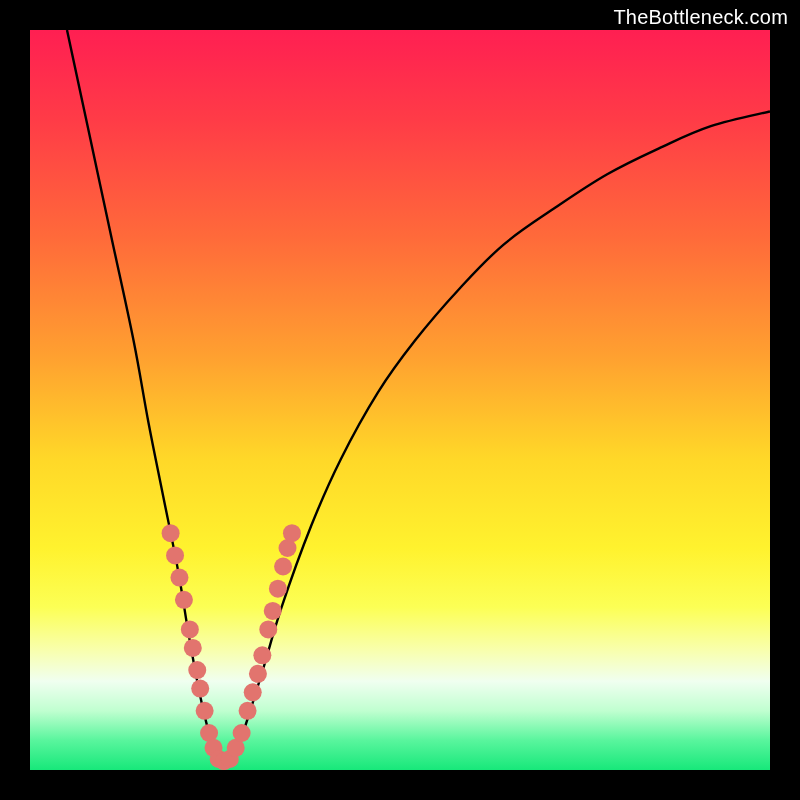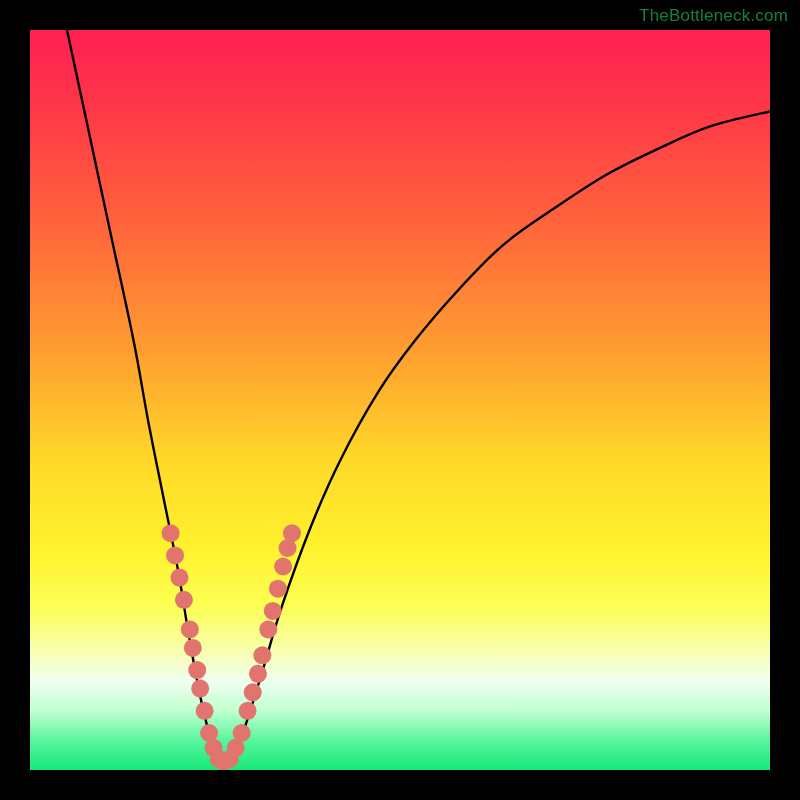--- a/index.html
+++ b/index.html
@@ -31,22 +31,22 @@
     position: absolute;
     left: 0;
     top: 0;
     width: 100%;
     height: 100%;
   }
   .watermark {
     position: absolute;
     top: 6px;
     right: 12px;
-    color: #15803d;
-    font-size: 17px;
+    color: #ffffff;
+    font-size: 20px;
     letter-spacing: 0.2px;
     font-weight: 500;
   }
   svg.curve {
     position: absolute;
     left: 0;
     top: 0;
     width: 100%;
     height: 100%;
   }

